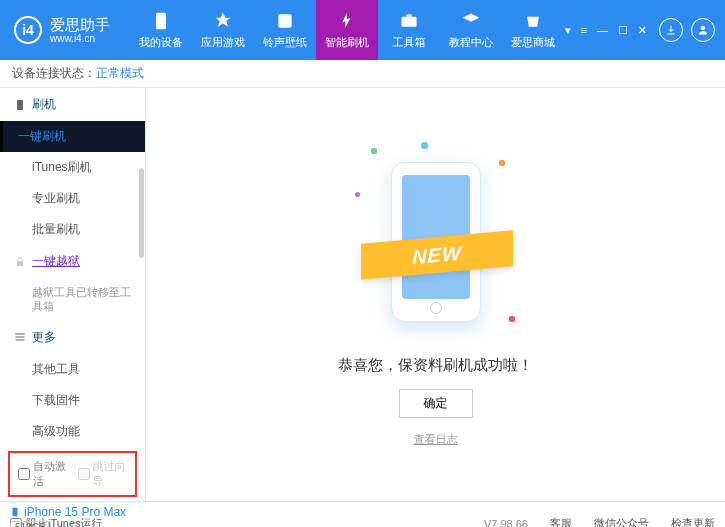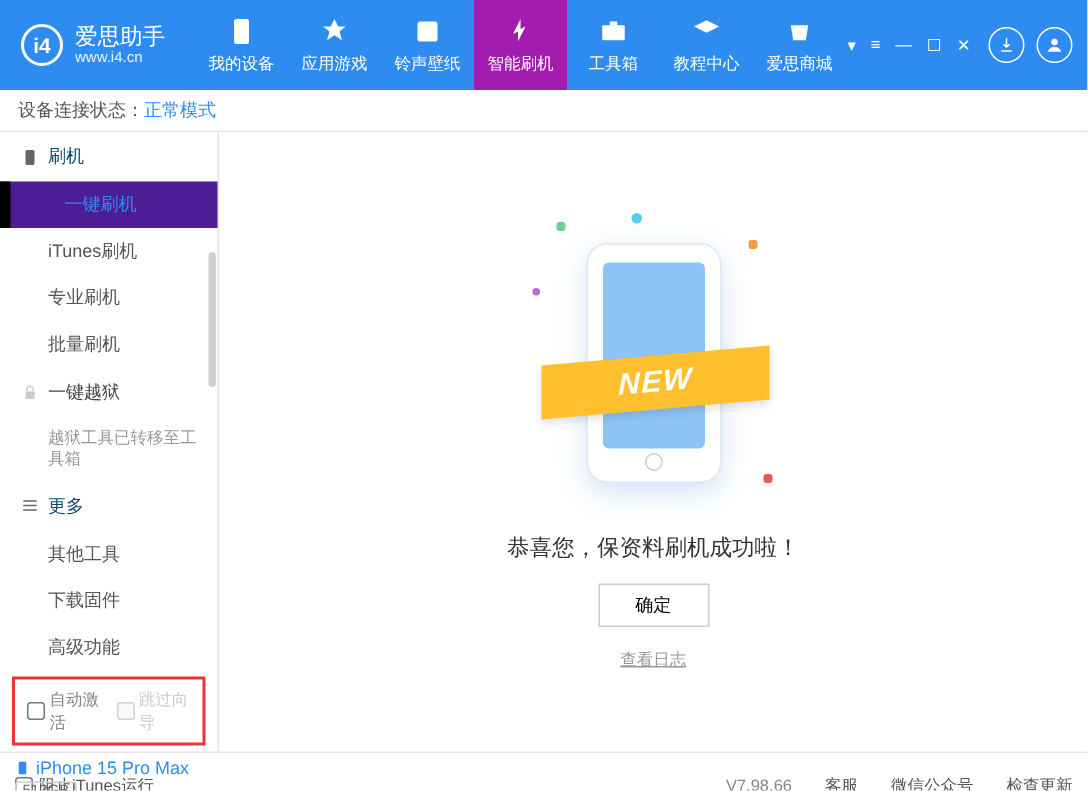--- a/index.html
+++ b/index.html
@@ -18,23 +18,23 @@
 .header-right { margin-left:auto; display:flex; align-items:center; gap:8px; padding-right:10px; }
 .win-controls { display:flex; gap:10px; font-size:11px; padding-right:4px; }
 .win-controls span { cursor:pointer; }
 .circle-btn { width:24px; height:24px; border:1.5px solid #fff; border-radius:50%; display:flex; align-items:center; justify-content:center; cursor:pointer; }
 .circle-btn svg { width:12px; height:12px; fill:#fff; stroke:#fff; }
 .status-bar { height:28px; border-bottom:1px solid #e5e5e5; display:flex; align-items:center; padding:0 12px; font-size:12px; color:#555; }
 .status-bar .mode { color:#2e8cf0; }
 .body { display:flex; height:413px; }
 .sidebar { width:146px; border-right:1px solid #e5e5e5; display:flex; flex-direction:column; position:relative; }
 .side-section { padding:8px 14px; color:#0c4a6e; display:flex; align-items:center; gap:6px; font-size:12px; }
-.side-section.lock { color:#404040; }
+.side-section.lock { color:#6d28d9;text-decoration:underline; }
 .side-item { padding:7px 14px 7px 32px; color:#555; font-size:12px; cursor:pointer; }
-.side-item.active { background:#4c1d95; color:#2e8cf0; border-left:7px solid #000000; padding-left:36px; }
+.side-item.active { background:#0f172a; color:#2e8cf0; border-left:3px solid #000000; padding-left:15px; }
 .side-item.sub-note { color:#999; font-size:11px; line-height:1.3; }
 .redbox { border:2px solid #e33; margin:4px 8px; padding:6px 8px; display:flex; gap:10px; align-items:flex-start; }
 .redbox label { display:flex; align-items:center; gap:3px; color:#888; font-size:11px; }
 .redbox label.dis { color:#ccc; }
 .device-info { padding:4px 10px; }
 .device-info .name { color:#2e8cf0; font-size:12px; display:flex; align-items:center; gap:4px; }
 .device-info .storage { display:inline-block; border:1px solid #ccc; border-radius:2px; padding:0 4px; font-size:10px; color:#666; margin-top:2px; }
 .main { flex:1; display:flex; flex-direction:column; align-items:center; justify-content:center; gap:14px; position:relative; }
 .phone-ill { position:relative; width:150px; height:200px; }
 .confetti { position:absolute; border-radius:2px; }

